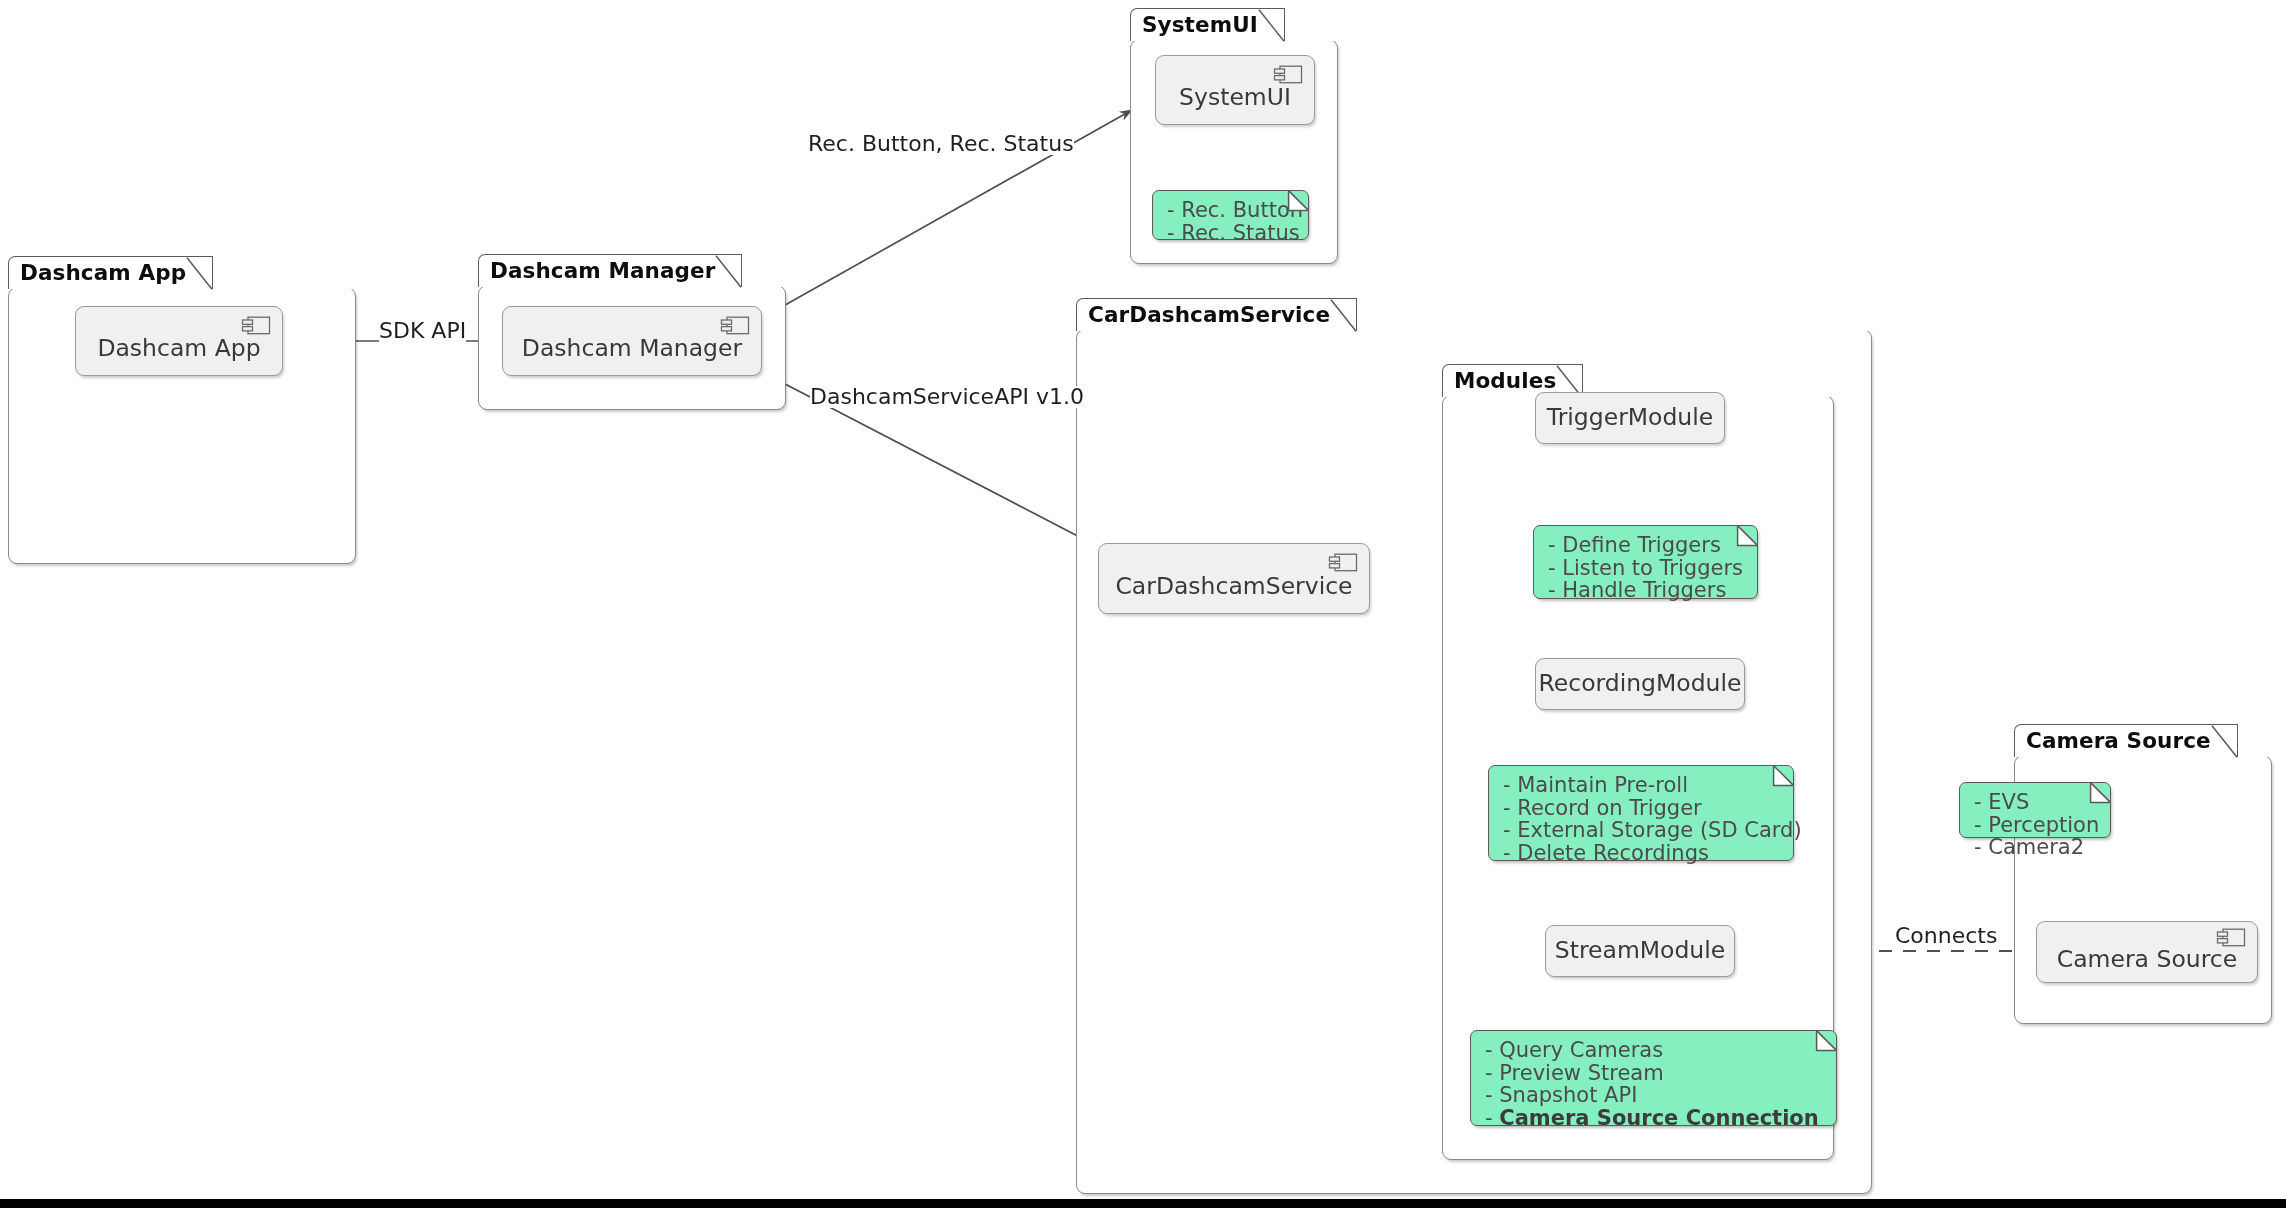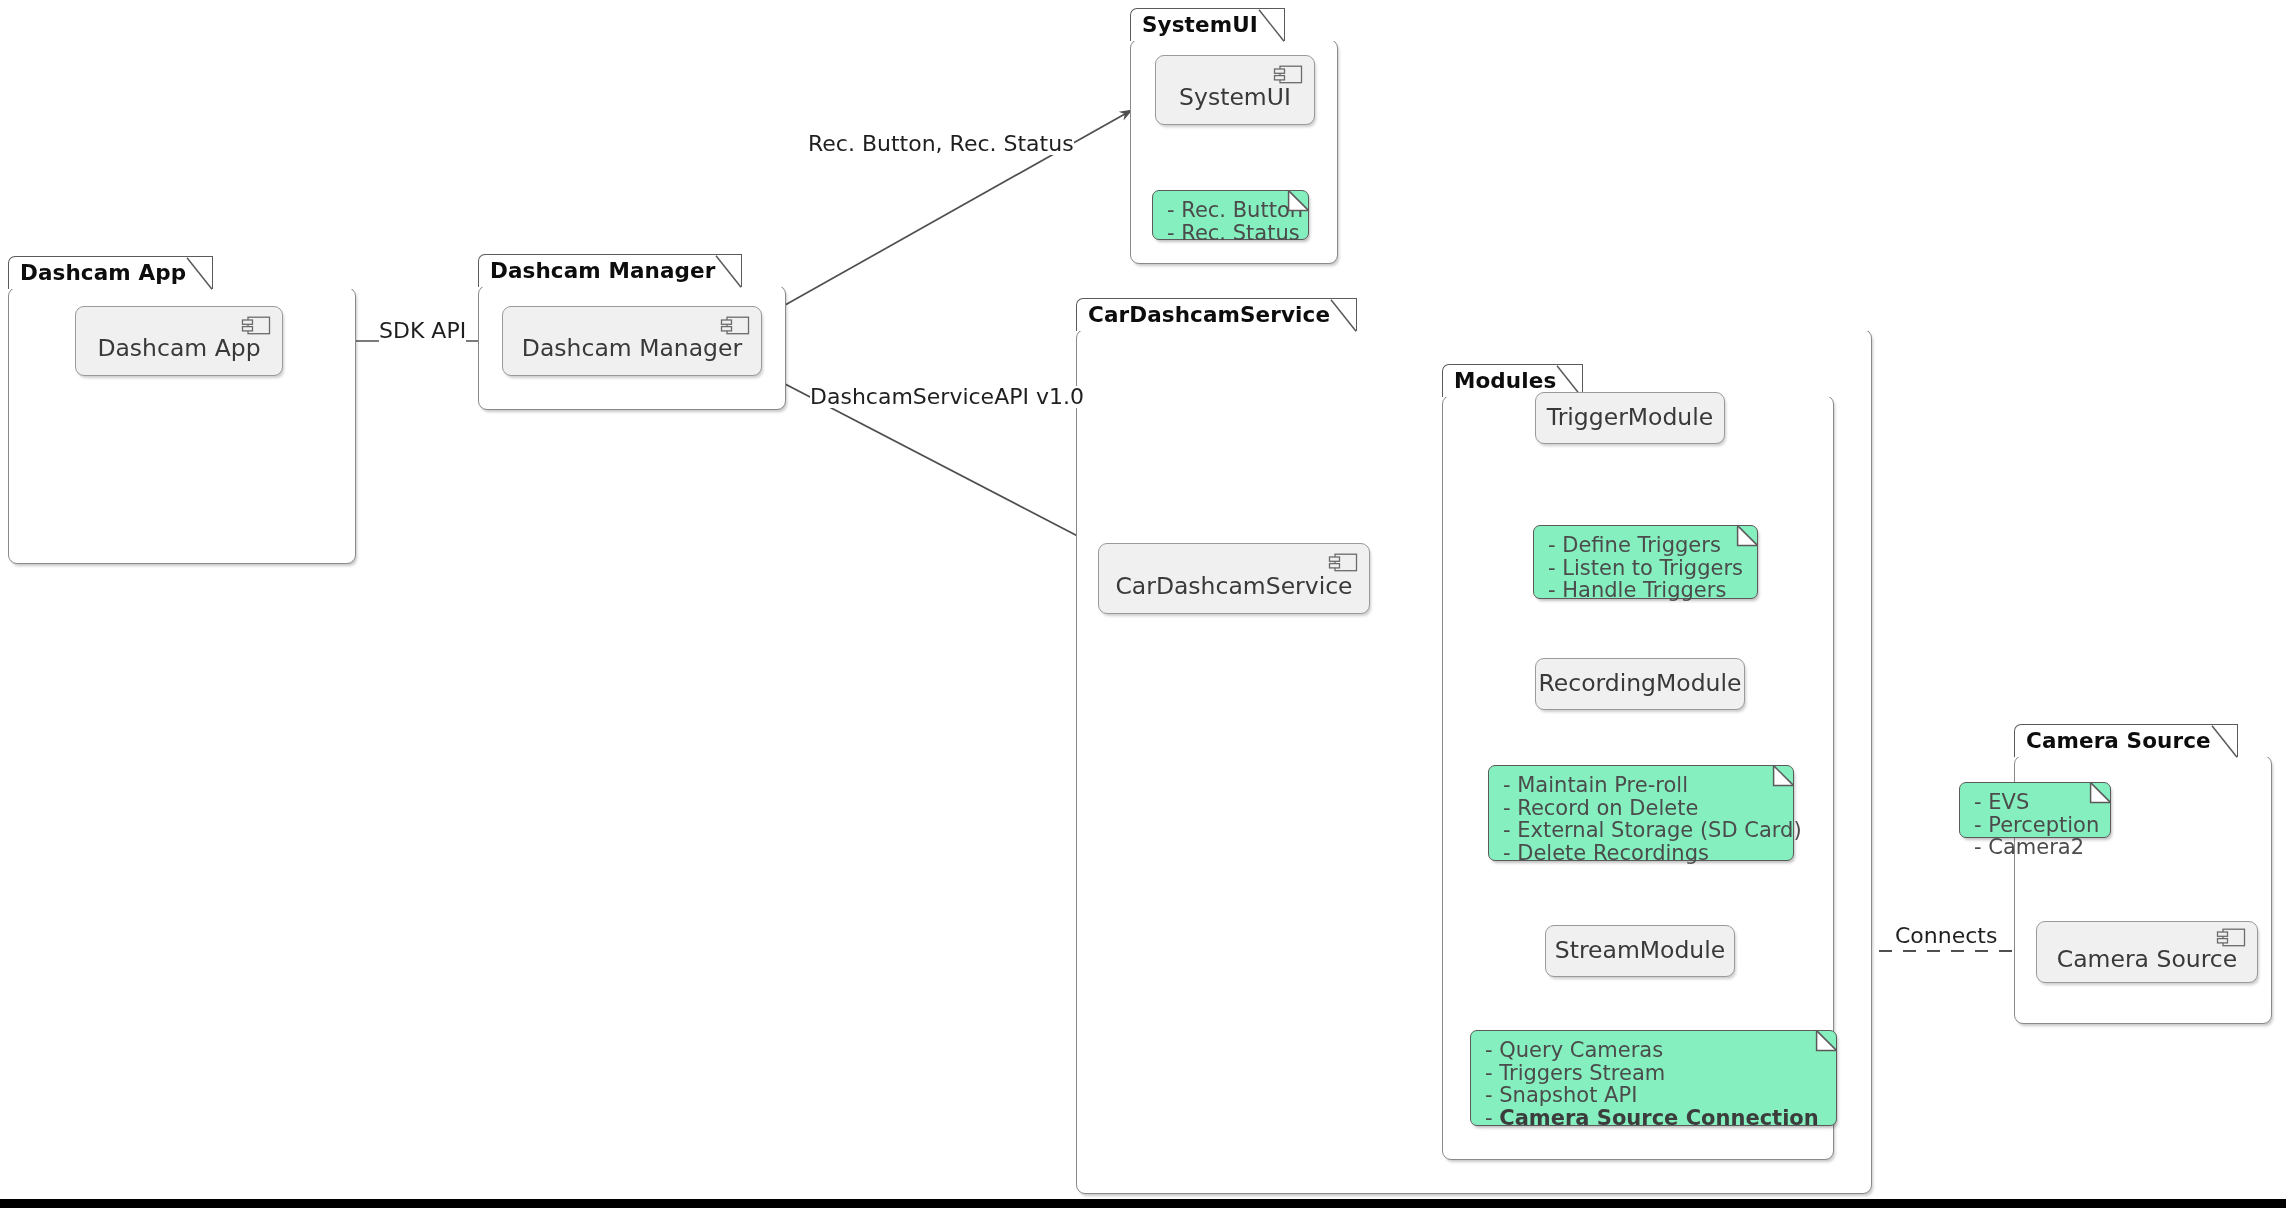--- a/index.html
+++ b/index.html
@@ -311,33 +311,33 @@
       <path d="M0.6,0.6 L20.4,20.4 L0.6,20.4 Z" fill="#ffffff" stroke="none"></path>
       <path d="M0.6,0.6 L20.4,20.4" stroke="#5a5a5a" stroke-width="1.5" fill="none"></path>
       <path d="M0.6,0.6 L0.6,20.4 L20.4,20.4" stroke="#5a5a5a" stroke-width="1.5" fill="none"></path>
     </svg>
   </div>
 
   <div class="comp" style="left:1535px; top:658px; width:210px; height:52px;align-items:center;">
     <span class="comp-label">RecordingModule</span>
   </div>
   <div class="note" style="left:1488px; top:765px; width:306px; height:96px;">
-    <div class="note-text"><span>- Maintain Pre-roll</span><br><span>- Record on Delete</span><br><span>- External Storage (SD Card)</span><br><span>- Delete Recordings</span></div>
+    <div class="note-text"><span>- Maintain Pre-roll</span><br><span>- Record on Trigger</span><br><span>- External Storage (SD Card)</span><br><span>- Delete Recordings</span></div>
     <svg class="note-fold" viewBox="0 0 21 21">
       <path d="M0.6,0.6 L20.4,20.4 L0.6,20.4 Z" fill="#ffffff" stroke="none"></path>
       <path d="M0.6,0.6 L20.4,20.4" stroke="#5a5a5a" stroke-width="1.5" fill="none"></path>
       <path d="M0.6,0.6 L0.6,20.4 L20.4,20.4" stroke="#5a5a5a" stroke-width="1.5" fill="none"></path>
     </svg>
   </div>
 
   <div class="comp" style="left:1545px; top:925px; width:190px; height:52px;">
     <span class="comp-label">StreamModule</span>
   </div>
   <div class="note" style="left:1470px; top:1030px; width:367px; height:96px;">
-    <div class="note-text"><span>- Query Cameras</span><br><span>- Triggers Stream</span><br><span>- Snapshot API</span><br><span>- <span class="b">Camera Source Connection</span></span></div>
+    <div class="note-text"><span>- Query Cameras</span><br><span>- Preview Stream</span><br><span>- Snapshot API</span><br><span>- <span class="b">Camera Source Connection</span></span></div>
     <svg class="note-fold" viewBox="0 0 21 21">
       <path d="M0.6,0.6 L20.4,20.4 L0.6,20.4 Z" fill="#ffffff" stroke="none"></path>
       <path d="M0.6,0.6 L20.4,20.4" stroke="#5a5a5a" stroke-width="1.5" fill="none"></path>
       <path d="M0.6,0.6 L0.6,20.4 L20.4,20.4" stroke="#5a5a5a" stroke-width="1.5" fill="none"></path>
     </svg>
   </div>
 
   <div class="pkg" style="left:2014px; top:724px; width:258px; height:300px;">
     <div class="pkg-body" style="width:258px; height:269px;"></div>
     <div class="pkg-tab">

